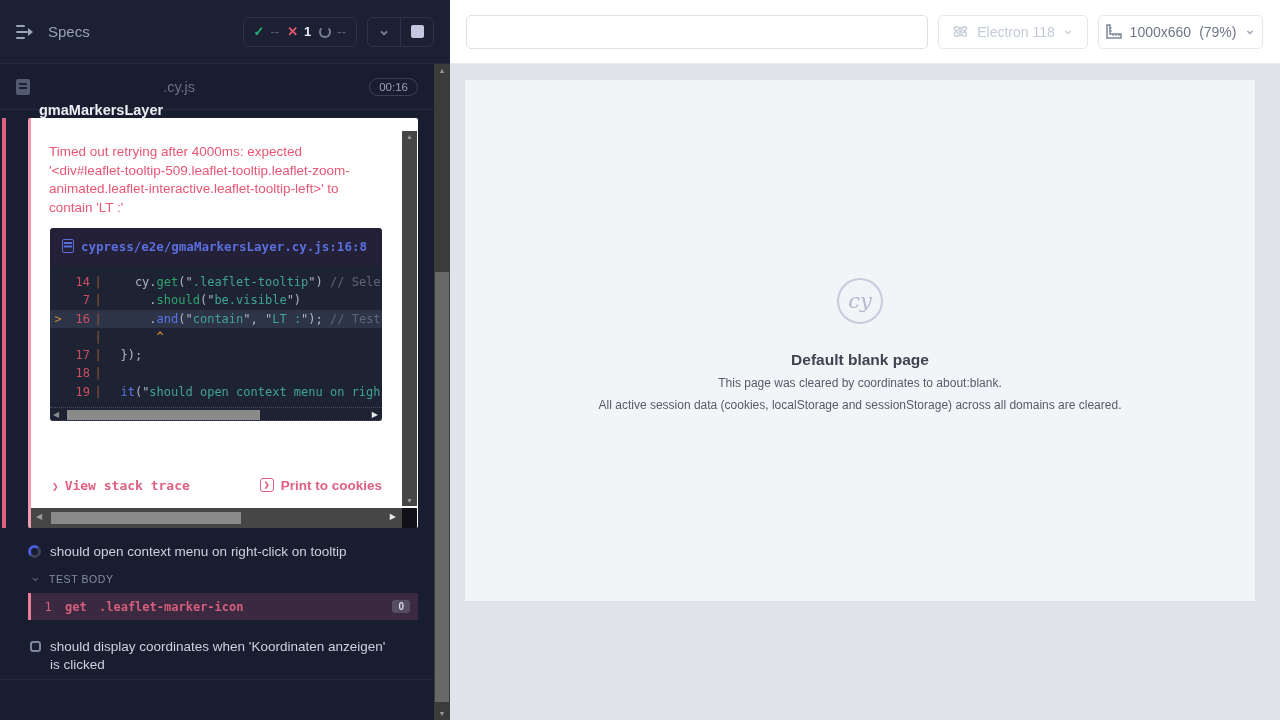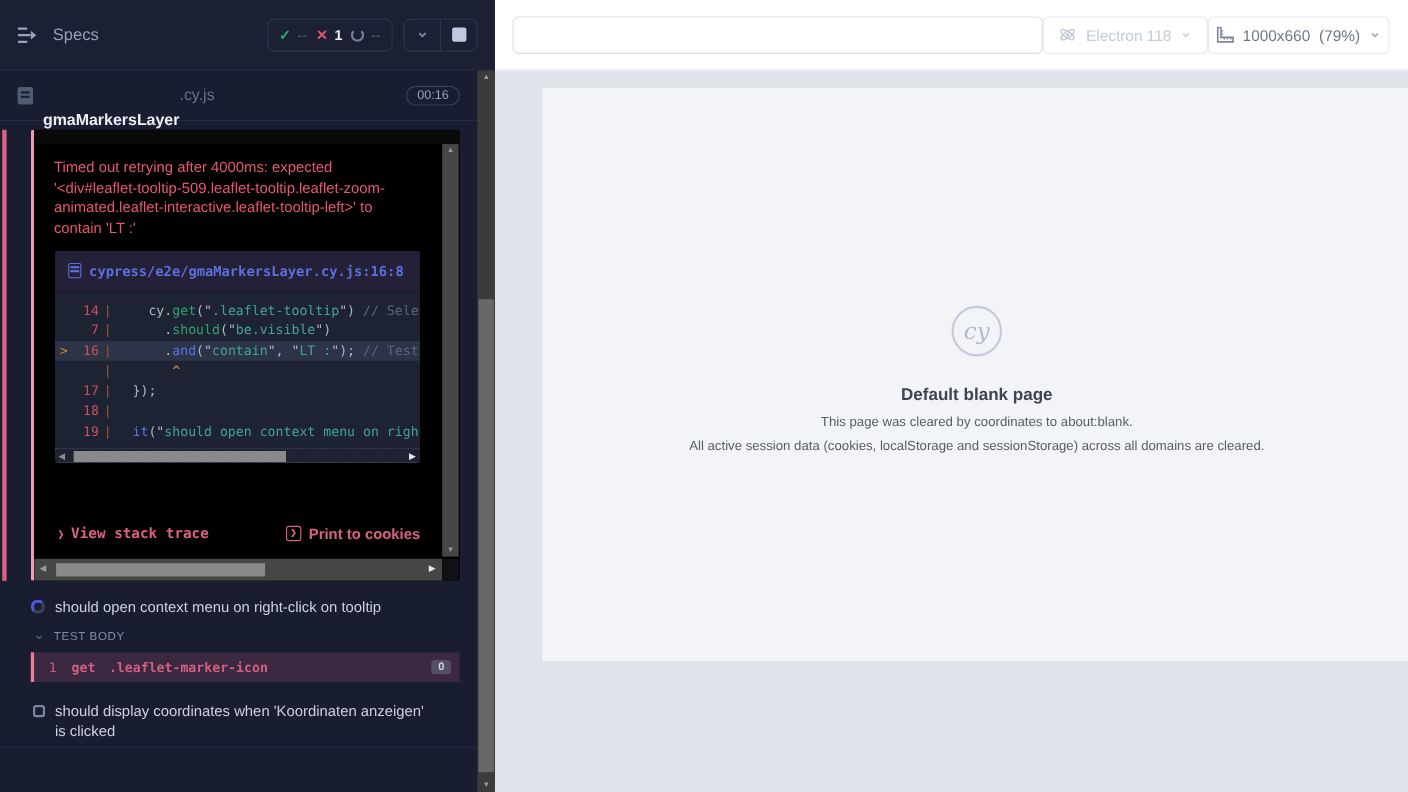--- a/index.html
+++ b/index.html
@@ -30,21 +30,21 @@
   .doc-icon { width:14px; height:16px; background:#525b72; border-radius:2px; position:relative; margin-right:9px; flex:none; }
   .doc-icon:before { content:""; position:absolute; left:3px; right:3px; top:4px; height:2px; background:#1b2033; box-shadow:0 4px 0 #1b2033; }
   .spec-name { color:#eceef4; font-weight:bold; font-size:14.5px;margin-top:47px; }
   .spec-ext { color:#6a7188; font-size:14.5px; }
   .spec-timer { margin-left:auto; border:1px solid #3a4156; border-radius:10px; color:#99a1b6; font-size:11.5px; padding:2px 9px; }
 
   
   .attempt-bar { position:absolute; left:2px; top:118px; width:4px; height:410px; background:#dd6180; }
 
   
-  .error-panel { position:absolute; left:28px; top:118px; width:390px; height:410px; background:#000000; border-left:3px solid #ef9ab0; border-radius:2px; overflow:hidden; }
+  .error-panel { position:absolute; left:28px; top:118px; width:390px; height:410px; background:#ffffff; border-left:3px solid #ef9ab0; border-radius:2px; overflow:hidden; }
   .error-panel .top-strip { position:absolute; top:0; left:0; right:0; height:13px; background:rgba(255,255,255,0.035); }
   .err-msg { position:absolute; left:18px; top:25px; width:332px; color:#e85672; font-size:13.5px; line-height:18.5px; word-wrap:break-word; }
 
   .code-frame { position:absolute; left:19px; top:110px; width:332px; border-radius:3px; overflow:hidden; }
   .cf-header { background:#242038; padding:9px 12px; font-family:"DejaVu Sans Mono", monospace; font-size:12.5px; font-weight:bold; color:#5b6fdd; line-height:20px; word-break:break-all; }
   .cf-file-icon { display:inline-block; width:12px; height:14px; border:1.5px solid #5b6fdd; border-radius:2px; position:relative; vertical-align:-2px; margin-right:7px; }
   .cf-file-icon:before { content:""; position:absolute; left:1px; right:1px; top:2px; height:1.5px; background:#5b6fdd; box-shadow:0 3.5px 0 #5b6fdd; }
   .cf-code { background:#1e2334; padding:7px 0 6px 0; font-family:"DejaVu Sans Mono", monospace; font-size:12px; }
   .code-line { display:flex; white-space:pre; height:18.3px; line-height:18.3px; overflow:hidden; }
   .code-line.hl { background:#2d3447; }
@@ -93,30 +93,30 @@
   .list-divider { position:absolute; top:679px; left:0; right:16px; height:1px; background:#232840; }
 
   
   .outer-vscroll { position:absolute; right:0; top:64px; bottom:0; width:16px; background:#3b3b3b; }
   .outer-vscroll .up { position:absolute; top:3px; left:0; right:0; text-align:center; color:#9a9a9a; font-size:7px; }
   .outer-vscroll .down { position:absolute; bottom:3px; left:0; right:0; text-align:center; color:#9a9a9a; font-size:7px; }
   .outer-vscroll .thumb { position:absolute; top:208px; left:1px; width:14px; height:430px; background:#686868; }
 
   
   .main { flex:1; display:flex; flex-direction:column; background:#e0e3ea; }
-  .toolbar { height:64px; background:#ffffff; border-bottom:1px solid #e8eaf0; display:flex; align-items:center; padding:0 17px 0 16px; flex:none; }
+  .toolbar { height:64px; background:#ffffff; border-bottom:1px solid #e8eaf0; display:flex; align-items:center; gap:10px; padding:0 17px 0 16px; flex:none; }
   .url-input { flex:1; height:34px; border:1px solid #dadfe8; border-radius:5px; background:#fff; padding:0 12px; font-size:14px; color:#3f4450; outline:none; font-family:"Liberation Sans", sans-serif; }
   .tb-btn { height:34px; border:1px solid #e4e8ef; border-radius:5px; background:#fff; display:flex; align-items:center; justify-content:center; gap:8px; cursor:pointer; flex:none; }
   .browser-btn { width:150px; color:#c3cbd6; font-size:14px; }
   .browser-btn .chev2 { color:#ced4de; }
   .viewport-btn { width:165px; color:#6e7687; font-size:14px; }
   .viewport-btn .chev2 { color:#a8aeba; }
   .chev2 { font-size:13px; font-weight:bold; transform:translateY(-2px); }
 
-  .stage { flex:1; position:relative;margin-left:28px; }
+  .stage { flex:1; position:relative; }
   .viewport-box { position:absolute; left:15px; top:16px; width:790px; height:521px; background:#f2f4f8; display:flex; flex-direction:column; align-items:center; }
   .blank-content { margin-top:198px; text-align:center; }
   .cy-logo { width:46px; height:46px; border:2px solid #c6cadc; border-radius:50%; margin:0 auto; display:flex; align-items:center; justify-content:center; color:#b4b9cf; font-size:21px; font-style:italic; font-family:"DejaVu Serif", serif; }
   .blank-title { margin-top:27px; color:#3f4450; font-size:15.5px; font-weight:bold; }
   .blank-line { margin-top:7px; color:#565c68; font-size:12px; line-height:15px; }
   .blank-line:first-of-type { margin-top:12px; }
 </style>
 </head>
 <body>
 

